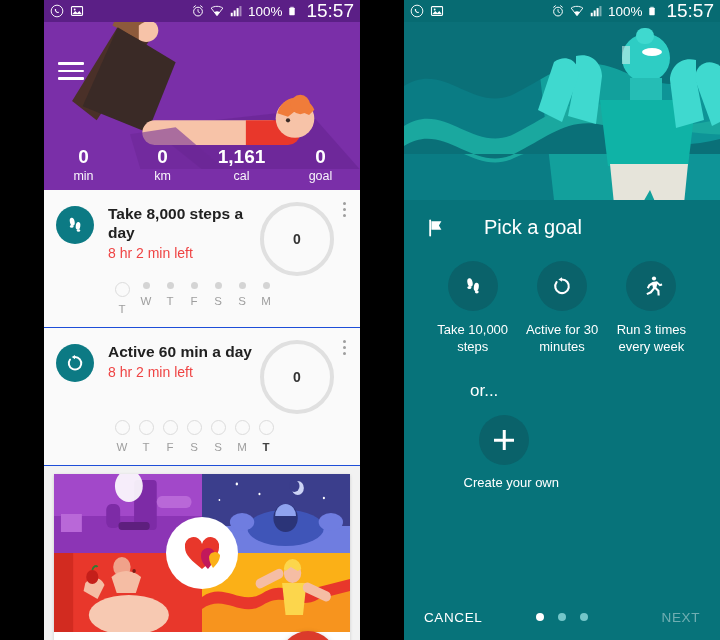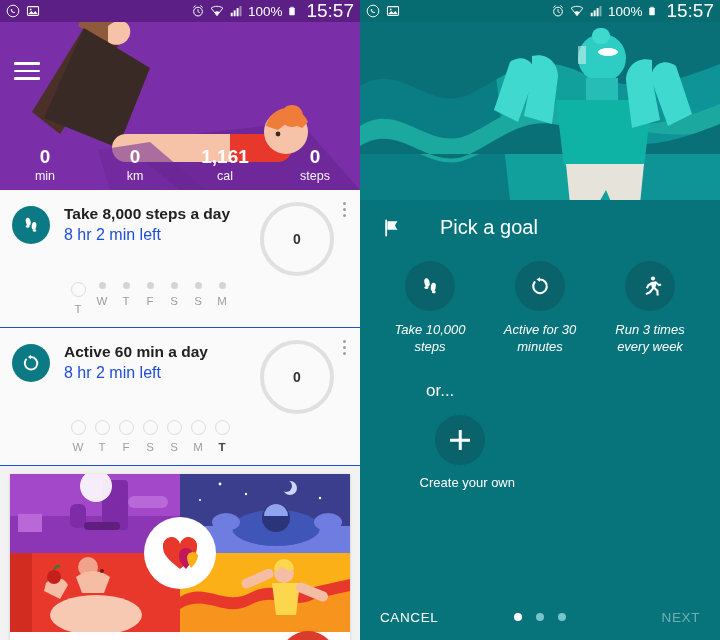--- a/index.html
+++ b/index.html
@@ -1,18 +1,18 @@
 <!DOCTYPE html>
 <html><head>
 <meta charset="utf-8">
 <style>
   html,body{margin:0;padding:0;background:#000;}
   body{width:720px;height:640px;font-family:"Liberation Sans",sans-serif;overflow:hidden;}
   .screens{display:flex;width:720px;height:640px;}
-  .screen{width:360px;height:640px;position:relative;overflow:hidden;}
+  .screen{width:360px;height:640px;position:relative;overflow:hidden;margin-left:44px;}
 
   
   .statusbar{height:22px;display:flex;align-items:center;padding:0 6px;position:relative;z-index:50;}
   .sb-left{display:flex;align-items:center;gap:6px;}
   .sb-right{margin-left:auto;display:flex;align-items:center;gap:5px;color:#fff;font-size:13px;}
   .sb-icon{width:14px;height:14px;display:inline-block;color:#fff;}
   .sb-icon svg{display:block;}
   .sb-pct{font-size:13.5px;letter-spacing:0;}
   .sb-time{font-size:19px;}
   .statusbar.left{background:#5b1f86;}
@@ -27,21 +27,21 @@
   .stats{position:absolute;left:0;right:0;bottom:6px;display:flex;z-index:7;}
   .stat{flex:1;text-align:center;color:#fff;}
   .stat .v{font-size:19px;font-weight:bold;line-height:22px;}
   .stat .u{font-size:12.5px;line-height:16px;opacity:.95;}
 
   .card{background:#fafafa;border-bottom:1px solid #1d4ed8;position:relative;padding:14px 0 12px 0;}
   .card-row{display:flex;align-items:flex-start;padding:0 12px;}
   .goal-ic{width:38px;height:38px;border-radius:50%;background:#0c7a84;display:flex;align-items:center;justify-content:center;flex:none;margin-top:2px;}
   .goal-txt{margin-left:14px;flex:1;}
   .goal-title{font-size:15.5px;color:#212121;font-weight:bold;line-height:19px;}
-  .goal-sub{font-size:16px;color:#1d4ed8;margin-top:3px;}
+  .goal-sub{font-size:14px;color:#ef4444;margin-top:3px;}
   .ring{width:66px;height:66px;border-radius:50%;border:4px solid #e0e0e0;display:flex;align-items:center;justify-content:center;flex:none;margin-right:14px;margin-top:-2px;}
   .ring span{font-size:14px;font-weight:bold;color:#333;}
   .kebab{position:absolute;right:8px;top:8px;width:16px;height:22px;display:flex;flex-direction:column;align-items:center;justify-content:center;gap:3px;cursor:pointer;}
   .kebab i{width:3px;height:3px;border-radius:50%;background:#9e9e9e;display:block;}
   .days{display:flex;margin-left:66px;margin-top:6px;}
   .day{width:24px;text-align:center;}
   .day .dot{margin:0 auto;}
   .dot-small{width:7px;height:7px;border-radius:50%;background:#d4d4d4;margin-top:5px;}
   .dot-ring{width:15px;height:15px;border-radius:50%;border:1.5px solid #dcdcdc;box-sizing:border-box;margin-top:1px;}
   .day .lbl{font-size:11.5px;color:#9e9e9e;margin-top:6px;}
@@ -59,21 +59,21 @@
   .fab{position:absolute;right:14px;bottom:-22px;width:56px;height:56px;border-radius:50%;background:#db3b2b;box-shadow:0 3px 6px rgba(0,0,0,.3);display:flex;align-items:center;justify-content:center;z-index:20;cursor:pointer;}
   .fab:before{content:"";position:absolute;width:20px;height:2.5px;background:#fff;}
   .fab:after{content:"";position:absolute;width:2.5px;height:20px;background:#fff;}
 
   
   .right{background:#07737a;}
   .hero2{position:relative;height:178px;overflow:hidden;background:#07737a;}
   .pick{display:flex;align-items:center;padding:16px 7px 0 22px;}
   .pick .flag{width:22px;height:22px;display:flex;align-items:center;}
   .pick h2{color:#fff;font-size:20px;font-weight:normal;margin:0 0 0 36px;}
-  .goals{display:flex;justify-content:space-between;padding:22px 24px 0 24px;font-style:italic;}
+  .goals{display:flex;justify-content:flex-end;padding:22px 24px 0 24px;}
   .goal-opt{width:92px;text-align:center;cursor:pointer;}
   .opt-ic{width:50px;height:50px;border-radius:50%;background:#0a626a;margin:0 auto;display:flex;align-items:center;justify-content:center;}
   .opt-lbl{color:#fff;font-size:13px;line-height:17px;margin-top:10px;}
   .or{color:#fff;font-size:17px;margin:26px 0 0 66px;}
   .create{width:110px;text-align:right;margin:14px 0 0 45px;cursor:pointer;}
   .create .c-ic{width:50px;height:50px;border-radius:50%;background:#0a626a;margin:0 auto;position:relative;}
   .create .c-ic:before{content:"";position:absolute;left:50%;top:50%;transform:translate(-50%,-50%);width:20px;height:2.5px;background:#fff;}
   .create .c-ic:after{content:"";position:absolute;left:50%;top:50%;transform:translate(-50%,-50%);width:2.5px;height:20px;background:#fff;}
   .create .c-lbl{color:#fff;font-size:13px;line-height:17px;margin-top:9px;}
   .bottombar{position:absolute;left:0;right:0;bottom:0;height:46px;display:flex;align-items:center;padding:0 20px;}
@@ -170,21 +170,21 @@
         <div class="stat">
           <div class="v">0</div>
           <div class="u">km</div>
         </div>
         <div class="stat">
           <div class="v">1,161</div>
           <div class="u">cal</div>
         </div>
         <div class="stat">
           <div class="v">0</div>
-          <div class="u">steps</div>
+          <div class="u">goal</div>
         </div>
       </div>
     </div>
 
     <div class="card">
       <div class="kebab">
           <i></i>
           <i></i>
           <i></i>
         </div>

